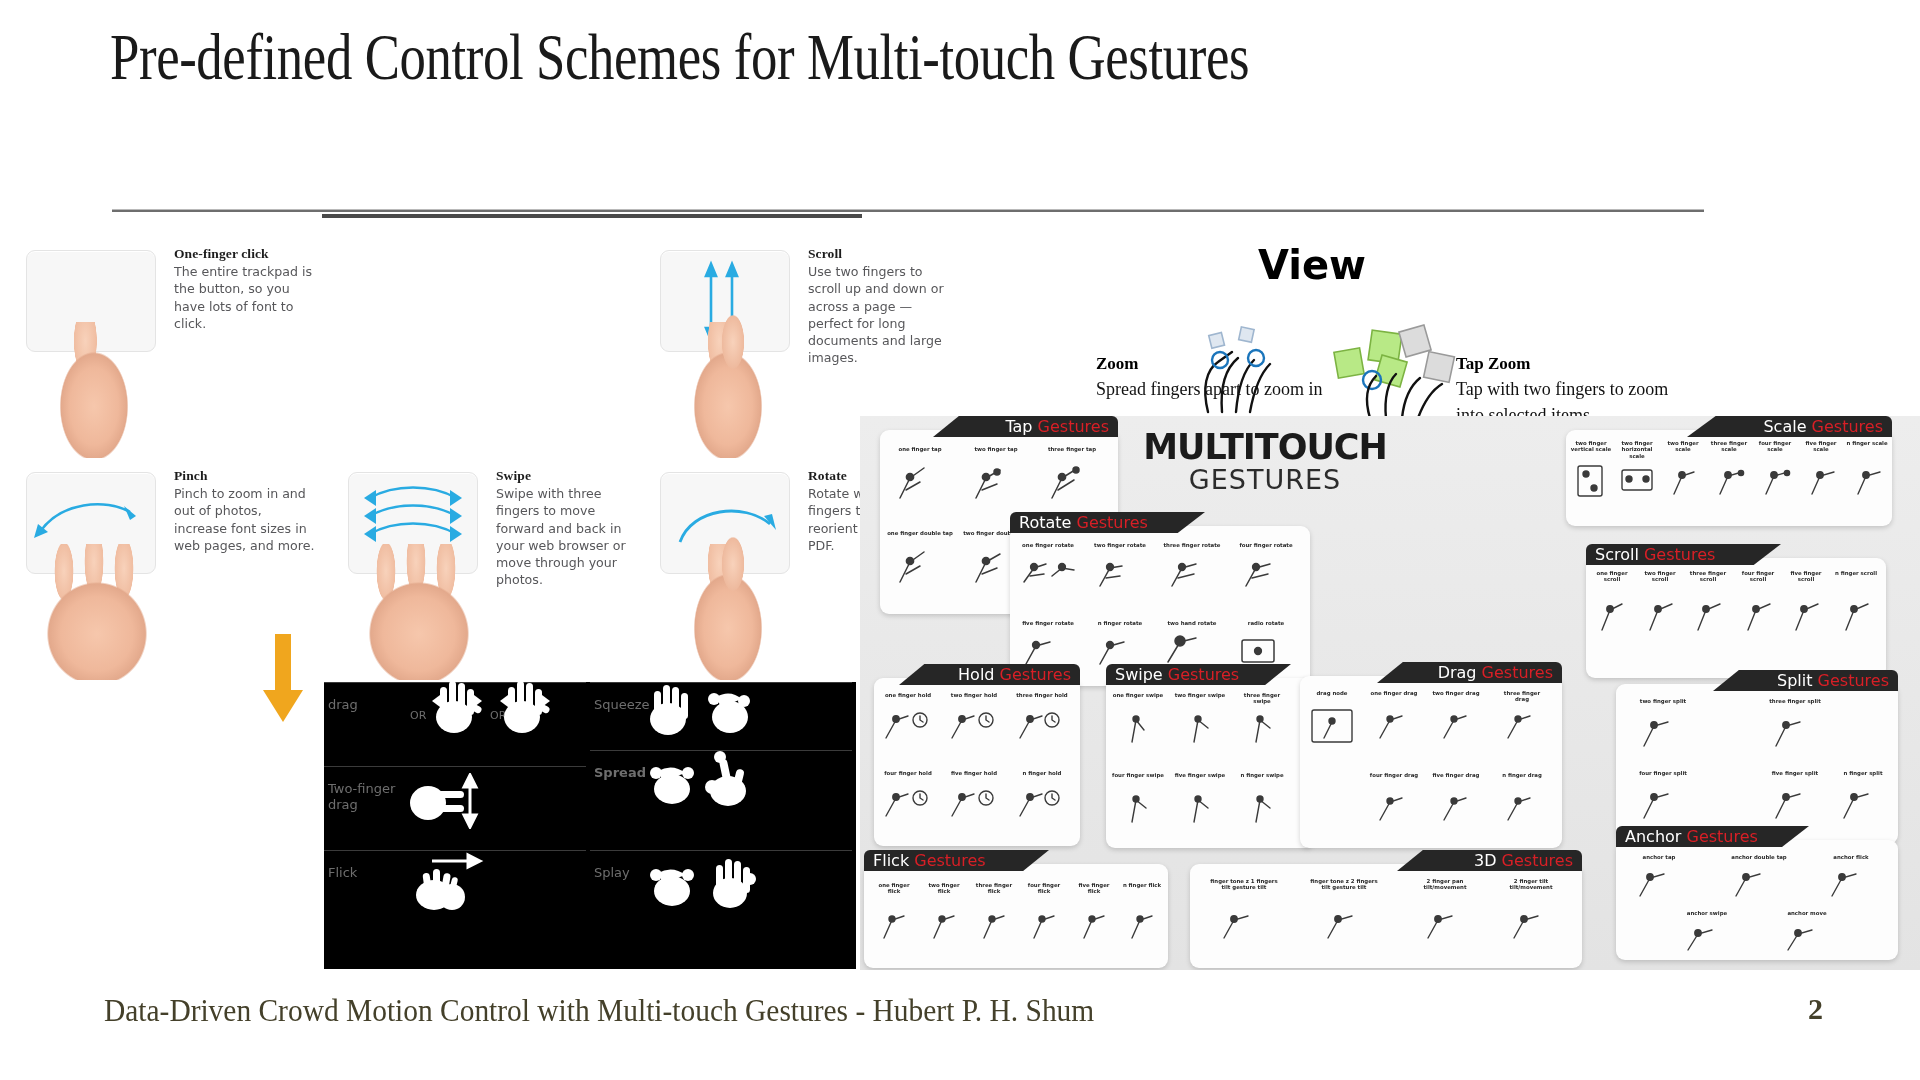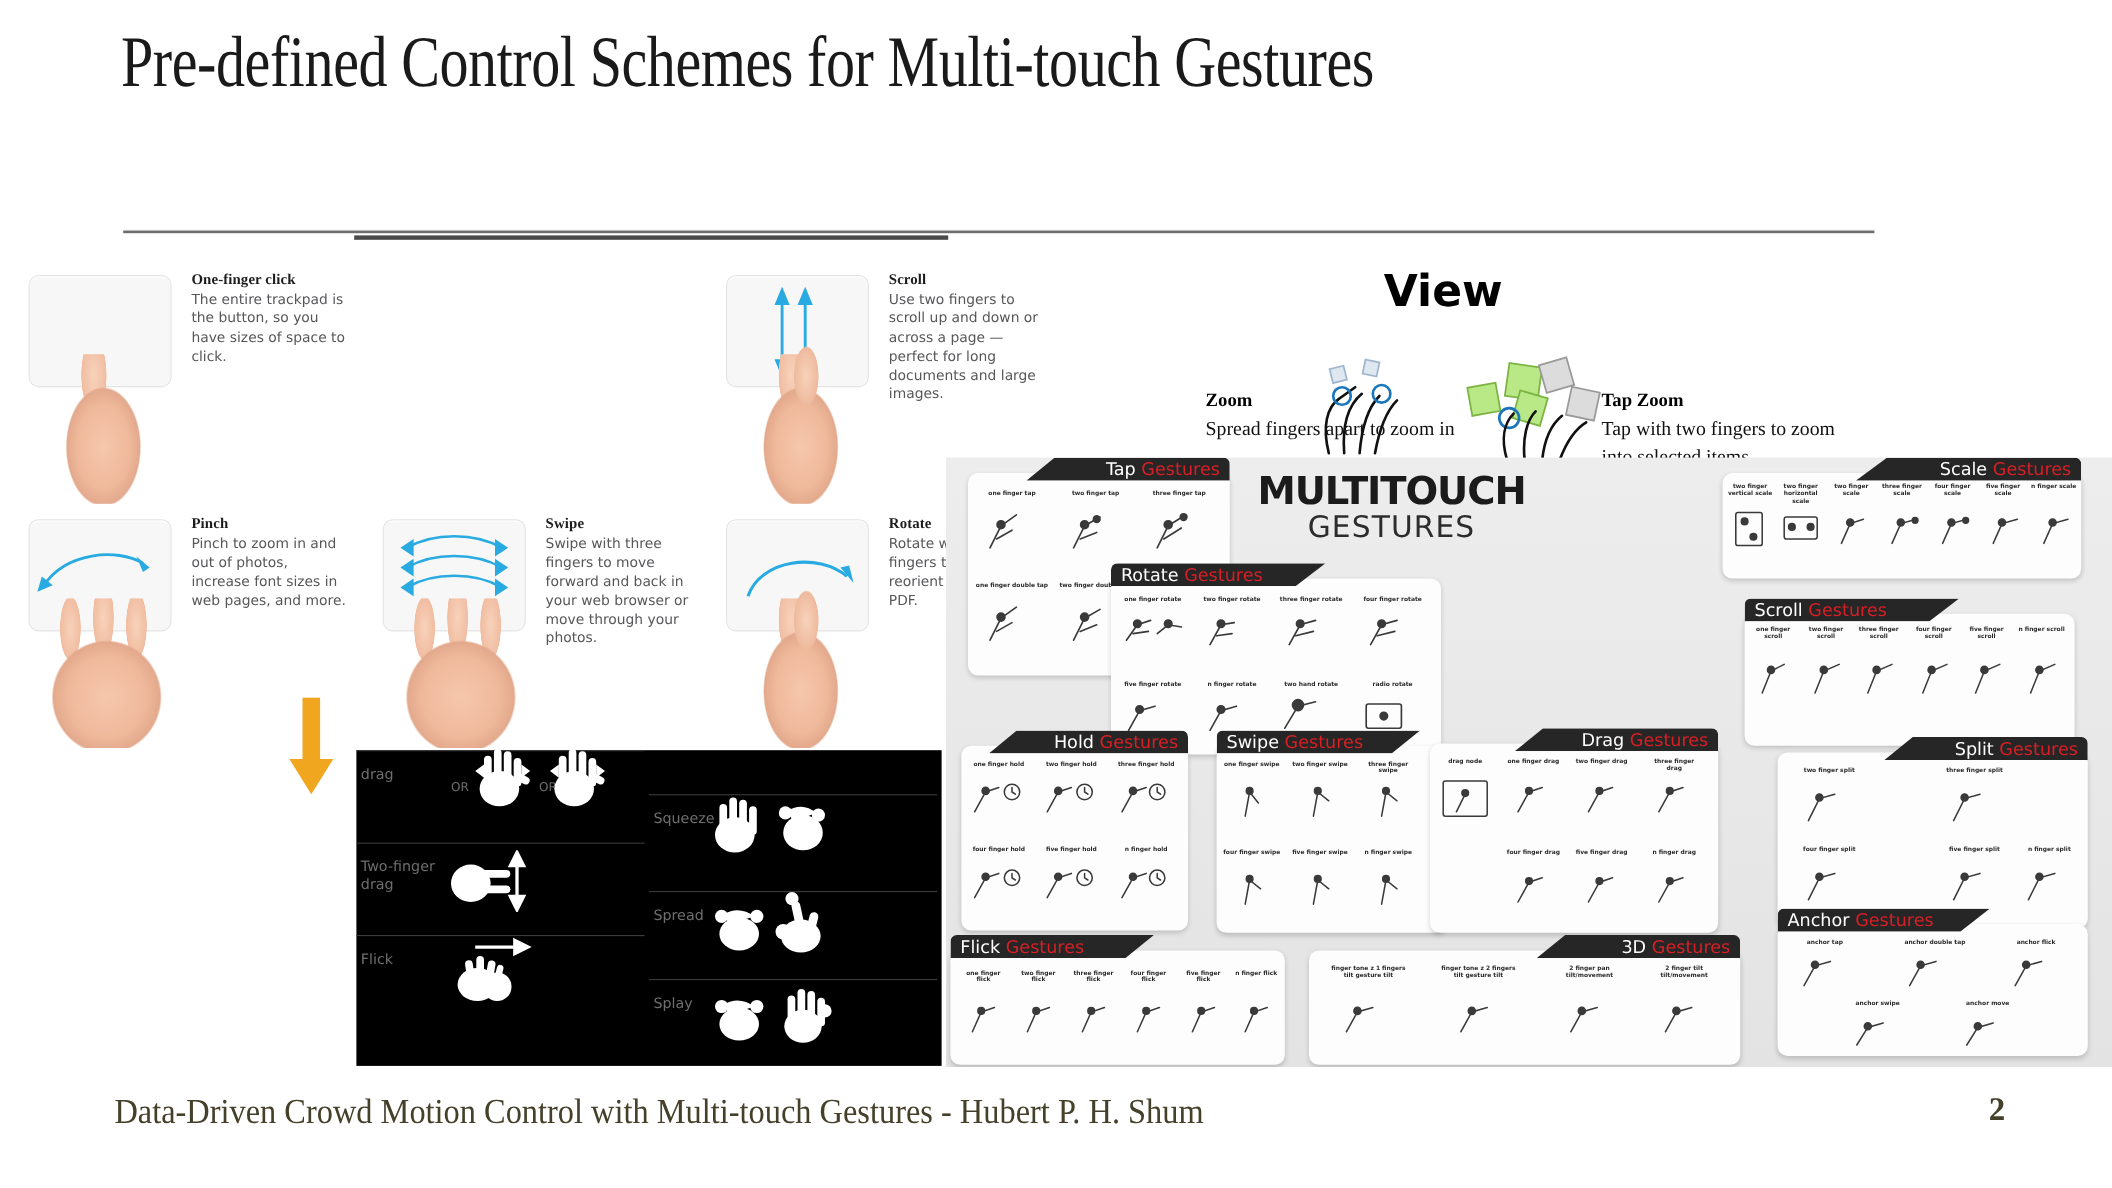--- a/index.html
+++ b/index.html
@@ -87,21 +87,21 @@
   #view-tapzoom{left:1456px;top:322px;width:240px;}
 
   
   .glyph-hand{position:absolute;}
 
   
   #black-panel{
     position:absolute;left:324px;top:682px;width:532px;height:287px;background:#000;
   }
   .bp-col{position:absolute;top:0;width:262px;height:287px;}
-  .bp-col.left{left:0;} .bp-col.right{left:266px;margin-top:40px;}
+  .bp-col.left{left:0;} .bp-col.right{left:266px;}
   .bp-item{position:absolute;left:0;width:262px;height:63px;border-top:1px solid #3b3b3b;}
   .bp-label{position:absolute;left:4px;top:14px;width:78px;font-size:13px;line-height:1.2;color:#6e6e6e;
             font-family:"DejaVu Sans",sans-serif;}
   .bp-or{position:absolute;font-size:11px;color:#6e6e6e;font-family:"DejaVu Sans",sans-serif;}
   .bp-hand{position:absolute;background:#fff;}
 
   
   #orange-arrow{position:absolute;left:262px;top:634px;width:42px;height:90px;}
 
   
@@ -144,21 +144,21 @@
 
 <div id="trackpad-panel">
 
   <div class="tp-row r1">
 
     <div class="tp-cell c1">
       <div class="pad"></div>
       <div class="hand"></div>
       <div class="tp-text">
         <div class="tp-title">One-finger click</div>
-        <div class="tp-desc">The entire trackpad is the button, so you have sizes of space to click.</div>
+        <div class="tp-desc">The entire trackpad is the button, so you have lots of font to click.</div>
       </div>
     </div>
 
 
     <div class="tp-cell c3">
       <div class="pad"></div>
       <svg class="pad-arrows" width="310" height="222">
         <g stroke="#29abe2" stroke-width="2.6" fill="#29abe2">
           <line x1="63" y1="36" x2="63" y2="96"></line>
           <polygon points="63,28 58,40 68,40"></polygon>
@@ -362,21 +362,21 @@
           </g>
         <g fill="#fff">
             <ellipse cx="88" cy="44" rx="18" ry="16"></ellipse>
           <path d="M74 24 q14 -8 26 2 q-12 4 -20 10 z"></path>
           <circle cx="72" cy="26" r="6"></circle>
             <circle cx="102" cy="28" r="6"></circle>
           </g>
       </svg>
     </div>
 
-    <div class="bp-item" style="top:88px;">
+    <div class="bp-item" style="top:68px;font-weight:bold;">
       <div class="bp-label">Spread</div>
       <svg class="bp-hand" style="left:52px;top:-8px;background:none;" width="120" height="66">
         <g fill="#fff">
             <ellipse cx="30" cy="46" rx="18" ry="15"></ellipse>
           <path d="M16 28 q14 -8 28 2 q-14 4 -22 10 z"></path>
           <circle cx="14" cy="30" r="6"></circle>
             <circle cx="46" cy="30" r="6"></circle>
           </g>
         <g fill="#fff">
             <ellipse cx="86" cy="48" rx="18" ry="15"></ellipse>

